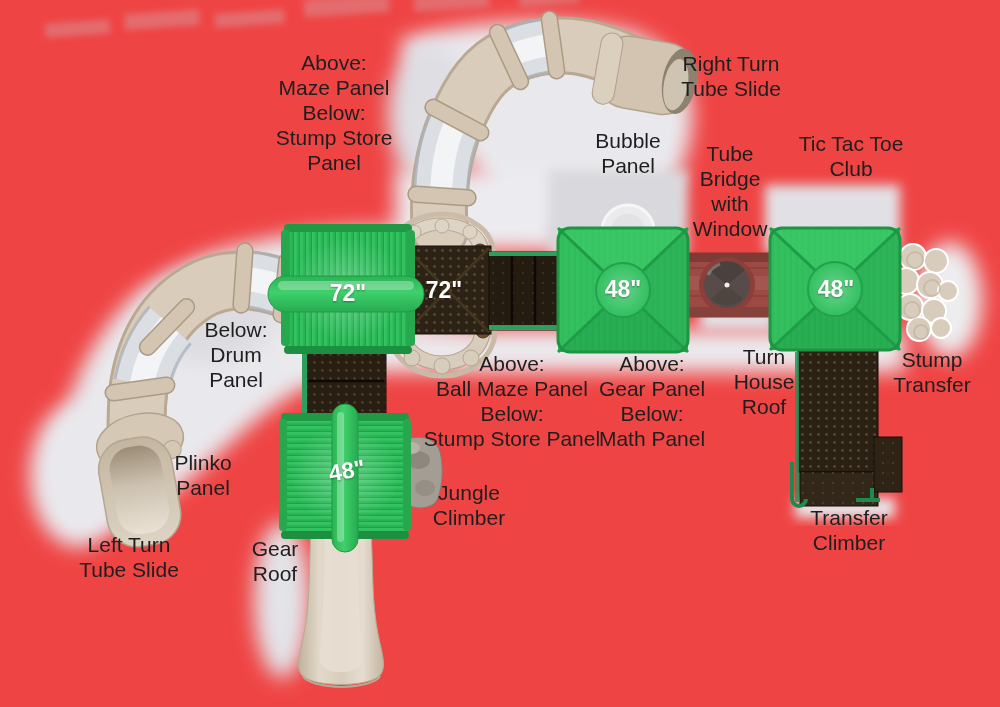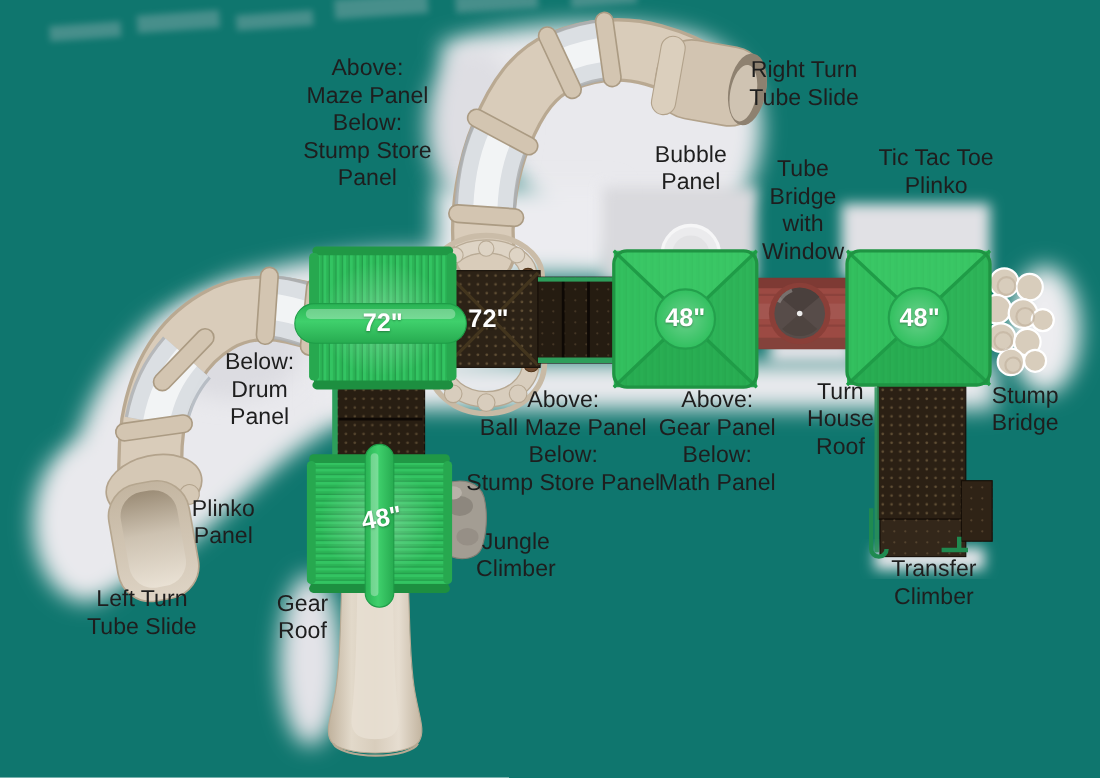--- a/index.html
+++ b/index.html
@@ -1,16 +1,16 @@
 <!DOCTYPE html>
 <html><head>
 <meta charset="utf-8">
 <style>
   html,body{margin:0;padding:0;background:#fff;}
-  #canvas{position:relative;width:1000px;height:707px;background:#0f766e;overflow:hidden;
+  #canvas{position:relative;width:1000px;height:707px;background:#ef4444;overflow:hidden;
           font-family:"Liberation Sans", sans-serif;}
   #scene{position:absolute;left:0;top:0;}
   .lbl{position:absolute;transform:translate(-50%,-50%);text-align:center;
        white-space:pre-line;font-size:21px;line-height:25px;color:#1e1e1e;
        font-family:"Liberation Sans", sans-serif;}
   .dim{position:absolute;transform:translate(-50%,-50%);font-size:23px;font-weight:bold;
        color:#ffffff;text-shadow:0 1px 2px rgba(0,0,0,0.35);white-space:nowrap;
        font-family:"Liberation Sans", sans-serif;}
   .dim.rot{transform:translate(-50%,-50%) rotate(-10deg);}
 </style>
@@ -335,37 +335,37 @@
 Panel</div>
 <div class="lbl" style="left:731px;top:76px">Right Turn
 Tube Slide</div>
 <div class="lbl" style="left:628px;top:153px">Bubble
 Panel</div>
 <div class="lbl" style="left:730px;top:191px">Tube
 Bridge
 with
 Window</div>
 <div class="lbl" style="left:851px;top:156px">Tic Tac Toe
-Plinko</div>
+Club</div>
 <div class="lbl" style="left:236px;top:354px">Below:
 Drum
 Panel</div>
 <div class="lbl" style="left:512px;top:401px">Above:
 Ball Maze Panel
 Below:
 Stump Store Panel</div>
 <div class="lbl" style="left:652px;top:401px">Above:
 Gear Panel
 Below:
 Math Panel</div>
 <div class="lbl" style="left:764px;top:381px">Turn
 House
 Roof</div>
 <div class="lbl" style="left:932px;top:372px">Stump
-Bridge</div>
+Transfer</div>
 <div class="lbl" style="left:203px;top:475px">Plinko
 Panel</div>
 <div class="lbl" style="left:469px;top:505px">Jungle
 Climber</div>
 <div class="lbl" style="left:849px;top:530px">Transfer
 Climber</div>
 <div class="lbl" style="left:129px;top:557px">Left Turn
 Tube Slide</div>
 <div class="lbl" style="left:275px;top:561px">Gear
 Roof</div>

